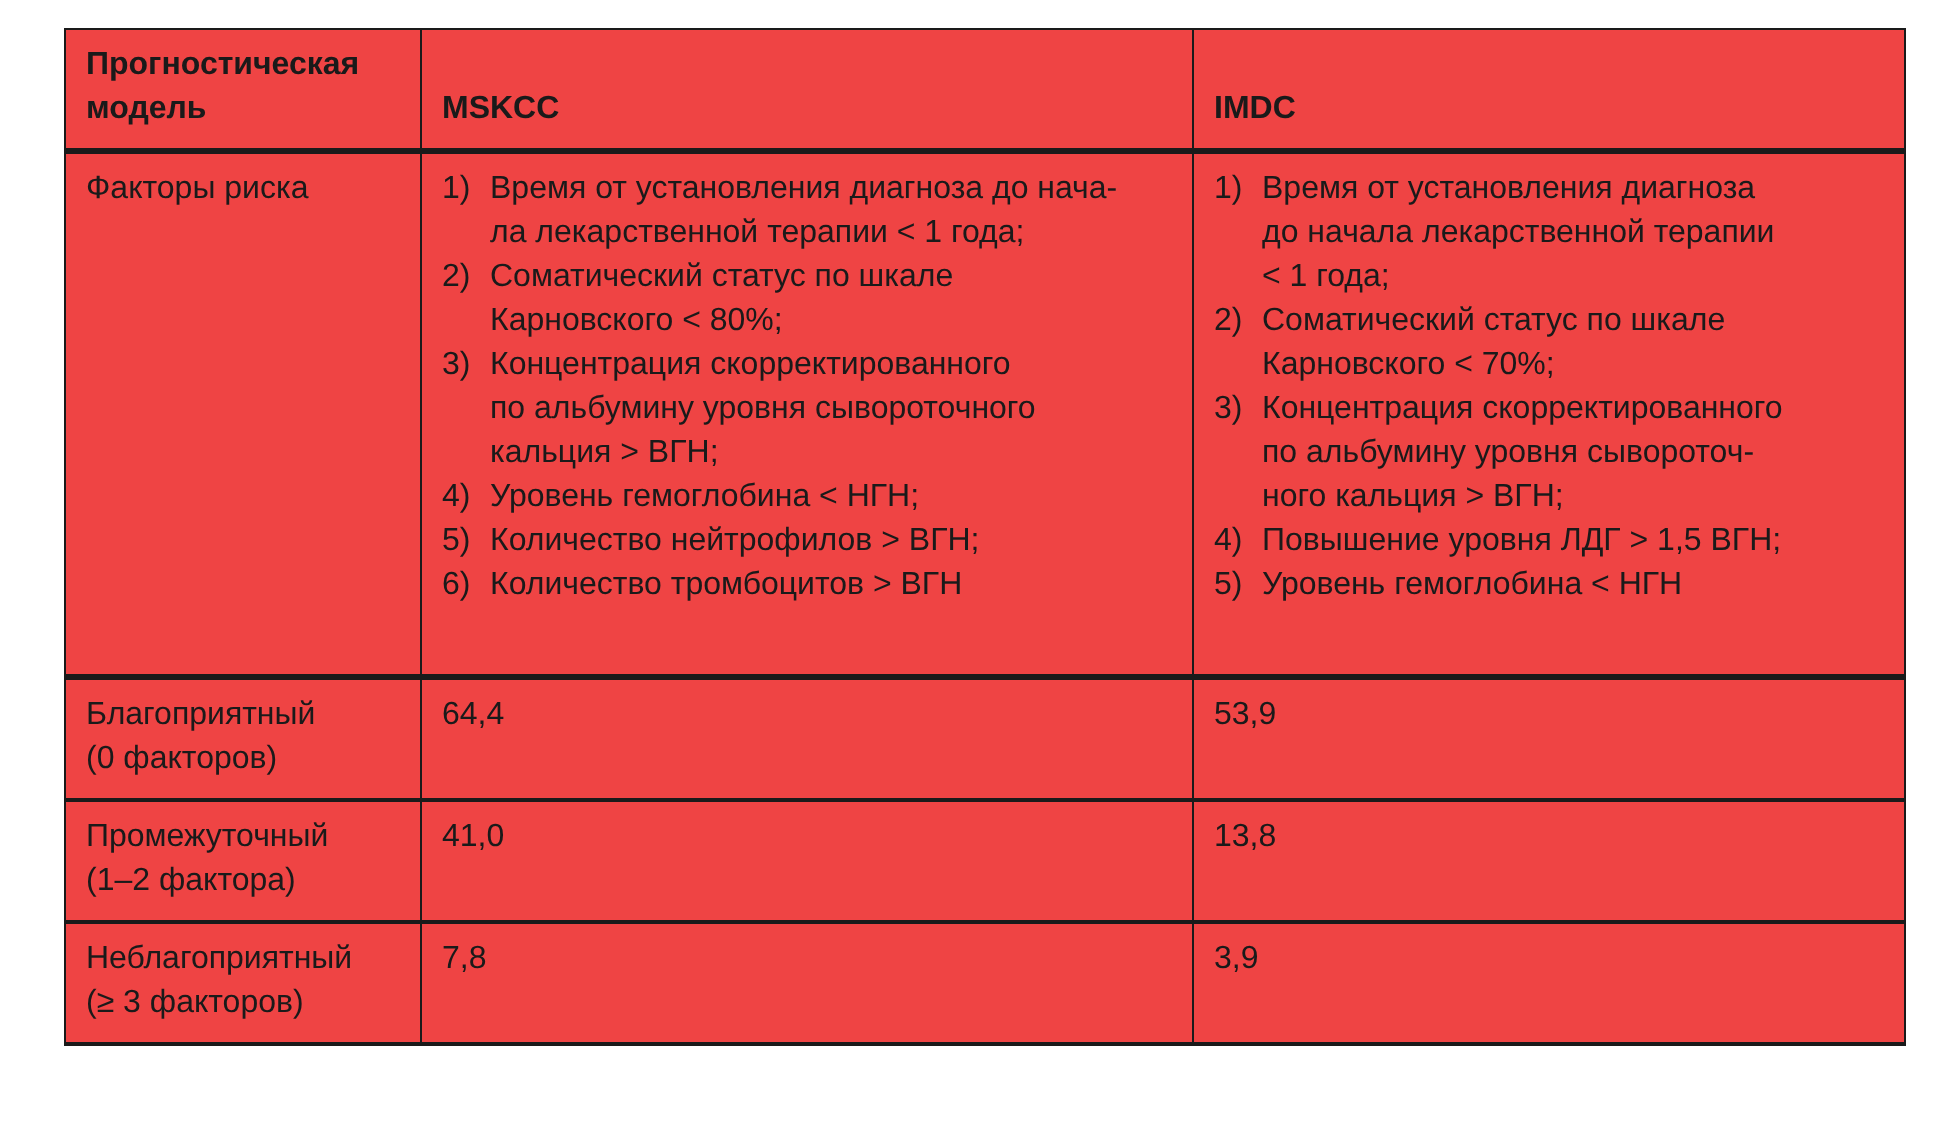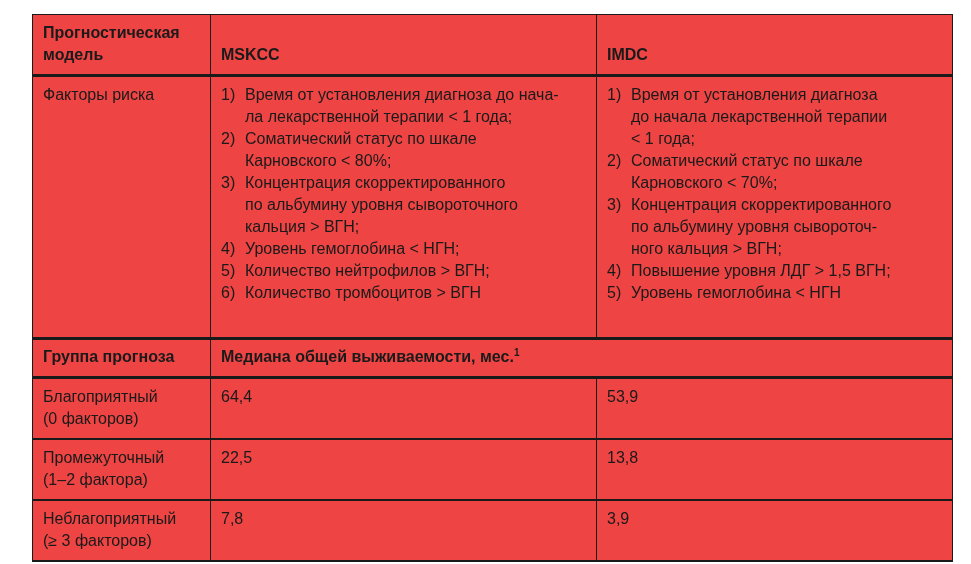--- a/index.html
+++ b/index.html
@@ -142,38 +142,32 @@
                 <span class="txt">Повышение уровня ЛДГ &gt; 1,5 ВГН;</span>
               </li>
           <li>
                 <span class="num">5)</span>
                 <span class="txt">Уровень гемоглобина &lt; НГН</span>
               </li>
         </ol>
       </td>
     </tr>
 
-    <tr class="row-prognosis">
-      <td class="b">Группа прогноза</td>
-      <td class="b" colspan="2">
-        <span>Медиана общей выживаемости, мес.</span><sup class="fn">1</sup>
-      </td>
-    </tr>
 
     <tr class="row-group g0">
       <td class="pre">Благоприятный
 (0 факторов)</td>
       <td>64,4</td>
       <td>53,9</td>
     </tr>
 
     <tr class="row-group g1">
       <td class="pre">Промежуточный
 (1–2 фактора)</td>
-      <td>22,5</td>
+      <td>41,0</td>
       <td>13,8</td>
     </tr>
 
     <tr class="row-group g2">
       <td class="pre">Неблагоприятный
 (≥ 3 факторов)</td>
       <td>7,8</td>
       <td>3,9</td>
     </tr>
   </tbody>

